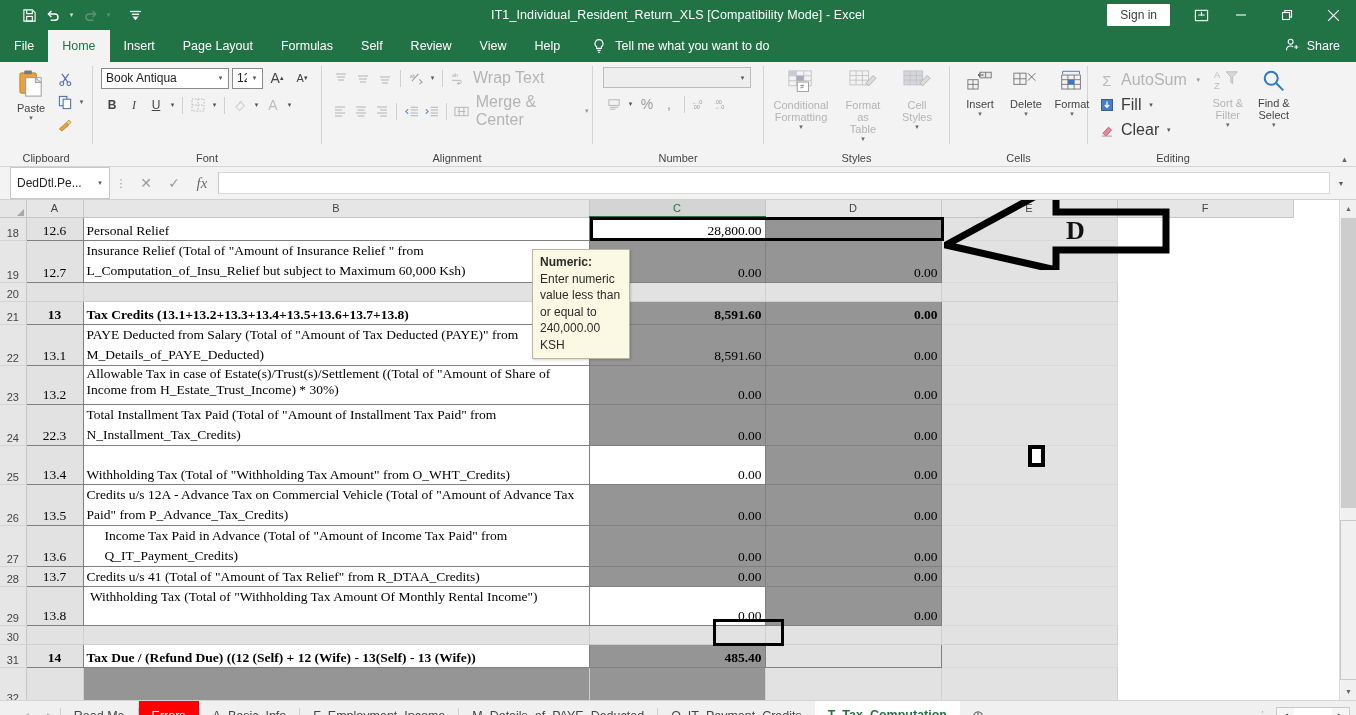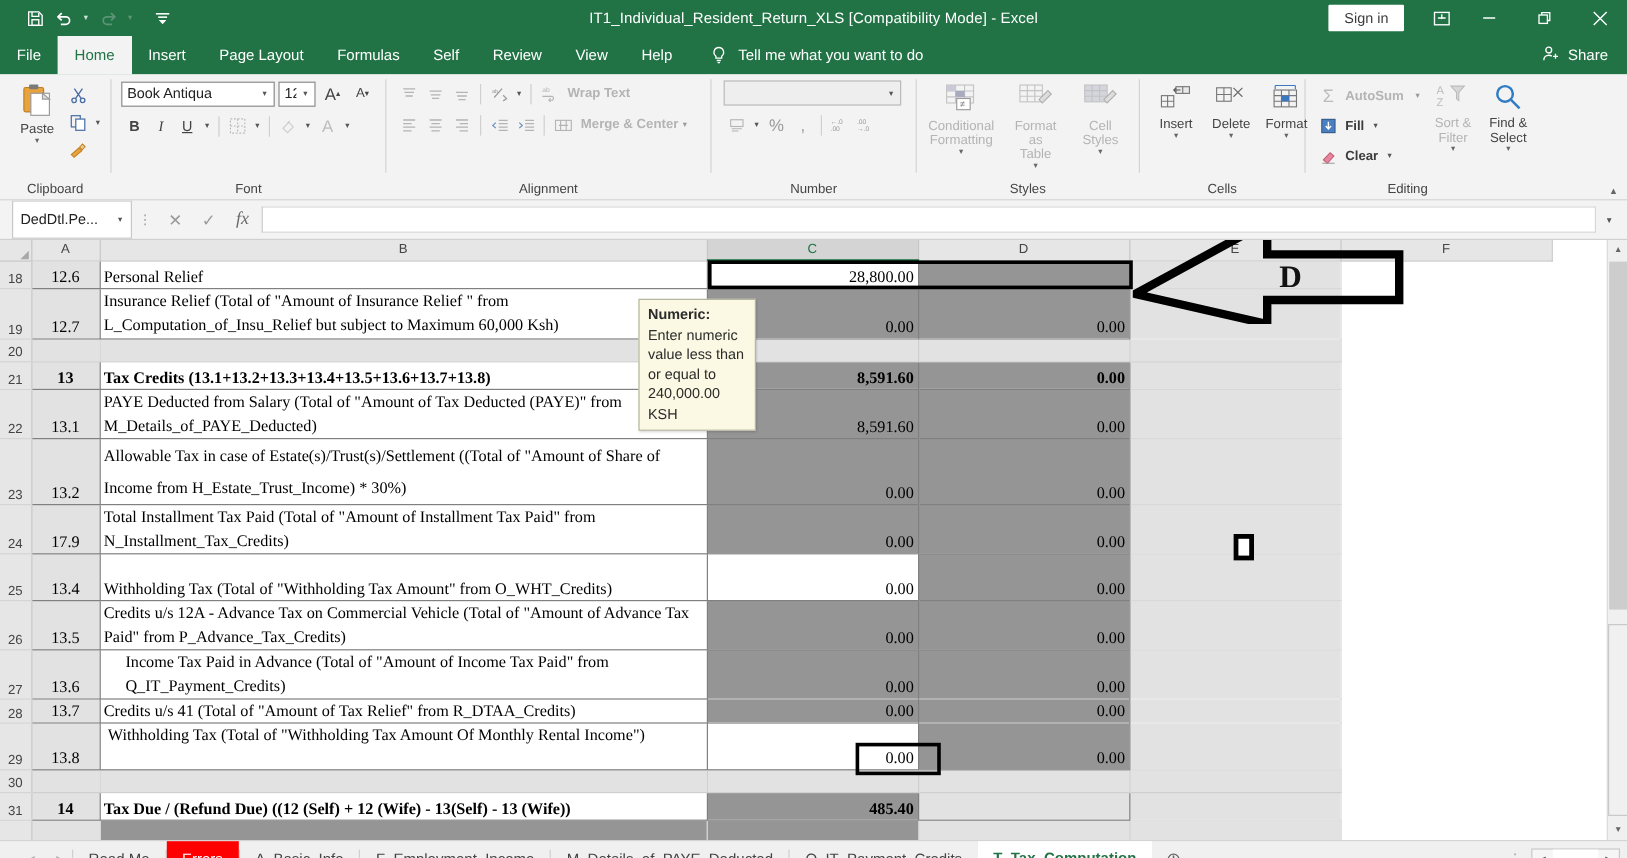--- a/index.html
+++ b/index.html
@@ -88,21 +88,21 @@
   .row-line { display:flex; align-items:center; }
   .vsep { width:1px; height:17px; background:#d0d0d0; margin:0 4px; }
   .combo {
     border:1px solid #8a8a8a; background:#fff; height:21px;
     display:flex; align-items:center; font-size:12px; color:#222;
     padding:0 0 0 4px;
   }
   .combo .cv { flex:1; overflow:hidden; white-space:nowrap; }
   .combo .cb { width:15px; text-align:center; color:#555; font-size:7px; }
   .combo.dim { border-color:#bbb; color:#b0b0b0; background:#eeeeee; }
-  .txt-lbl { font-size:11px; color:#b4b4b4;font-weight:bold; }
+  .txt-lbl { font-size:16px; color:#b4b4b4; }
   .txt-lbl.on { color:#3b3b3b; }
 
   
   .fbar {
     height:33px; background:#f3f3f3; display:flex; align-items:center;
     border-bottom:1px solid #d0d0d0; padding:0 4px;
   }
   .namebox {
     width:100px; height:32px; background:#fff; border:1px solid #c8c8c8;
     display:flex; align-items:center; font-size:12px; color:#222;
@@ -718,30 +718,30 @@
       <td class="cell cB white" style="vertical-align:top;line-height:20px;">PAYE Deducted from Salary (Total of "Amount of Tax Deducted (PAYE)" from M_Details_of_PAYE_Deducted)</td>
       <td class="cell cC gray">8,591.60</td>
       <td class="cell cD gray">0.00</td>
       <td class="cell cE light"></td>
       <td class="cell cF blank-cell"></td>
     </tr>
 
     <tr style="height:39px">
       <td class="rowhdr">23</td>
       <td class="cell cA light">13.2</td>
-      <td class="cell cB white" style="vertical-align:top;line-height:27px;">Allowable Tax in case of Estate(s)/Trust(s)/Settlement ((Total of "Amount of Share of Income from H_Estate_Trust_Income) * 30%)</td>
+      <td class="cell cB white" style="vertical-align:top;line-height:16px;">Allowable Tax in case of Estate(s)/Trust(s)/Settlement ((Total of "Amount of Share of Income from H_Estate_Trust_Income) * 30%)</td>
       <td class="cell cC gray">0.00</td>
       <td class="cell cD gray">0.00</td>
       <td class="cell cE light"></td>
       <td class="cell cF blank-cell"></td>
     </tr>
 
     <tr style="height:39px">
       <td class="rowhdr">24</td>
-      <td class="cell cA light">17.9</td>
+      <td class="cell cA light">22.3</td>
       <td class="cell cB white" style="vertical-align:top;line-height:20px;">Total Installment Tax Paid (Total of "Amount of Installment Tax Paid" from N_Installment_Tax_Credits)</td>
       <td class="cell cC gray">0.00</td>
       <td class="cell cD gray">0.00</td>
       <td class="cell cE light"></td>
       <td class="cell cF blank-cell"></td>
     </tr>
 
     <tr style="height:39px">
       <td class="rowhdr">25</td>
       <td class="cell cA light">13.4</td>

